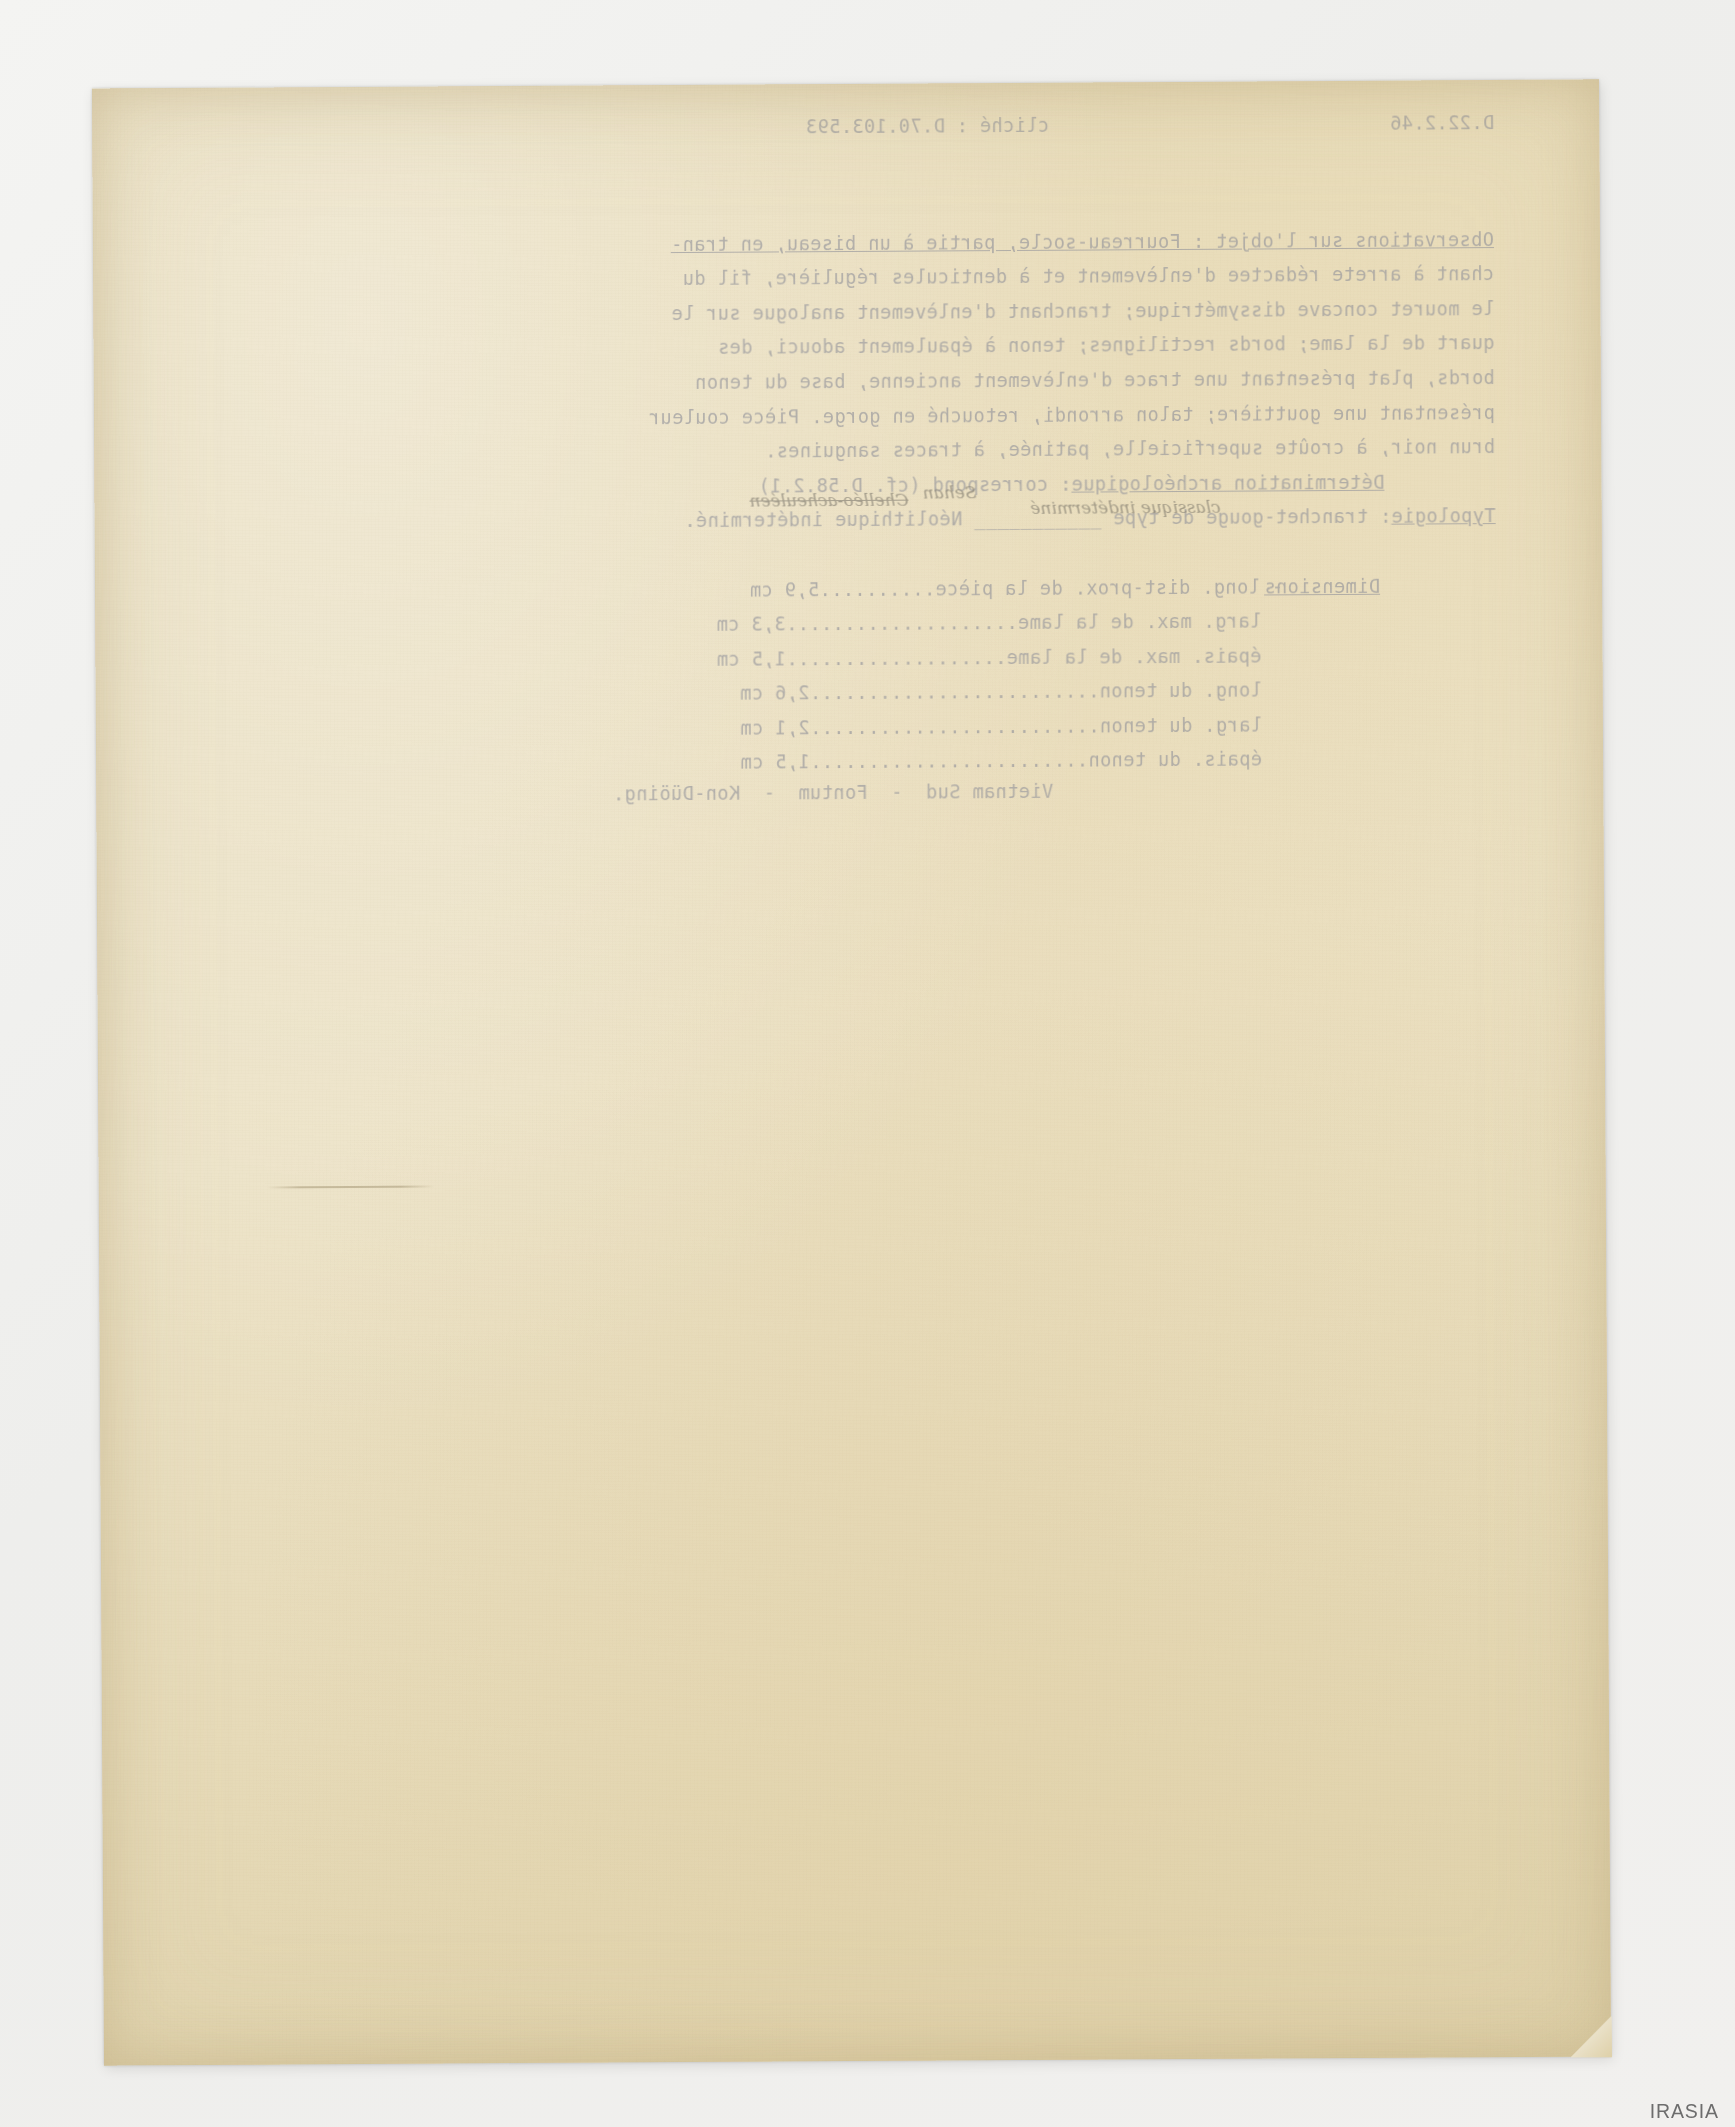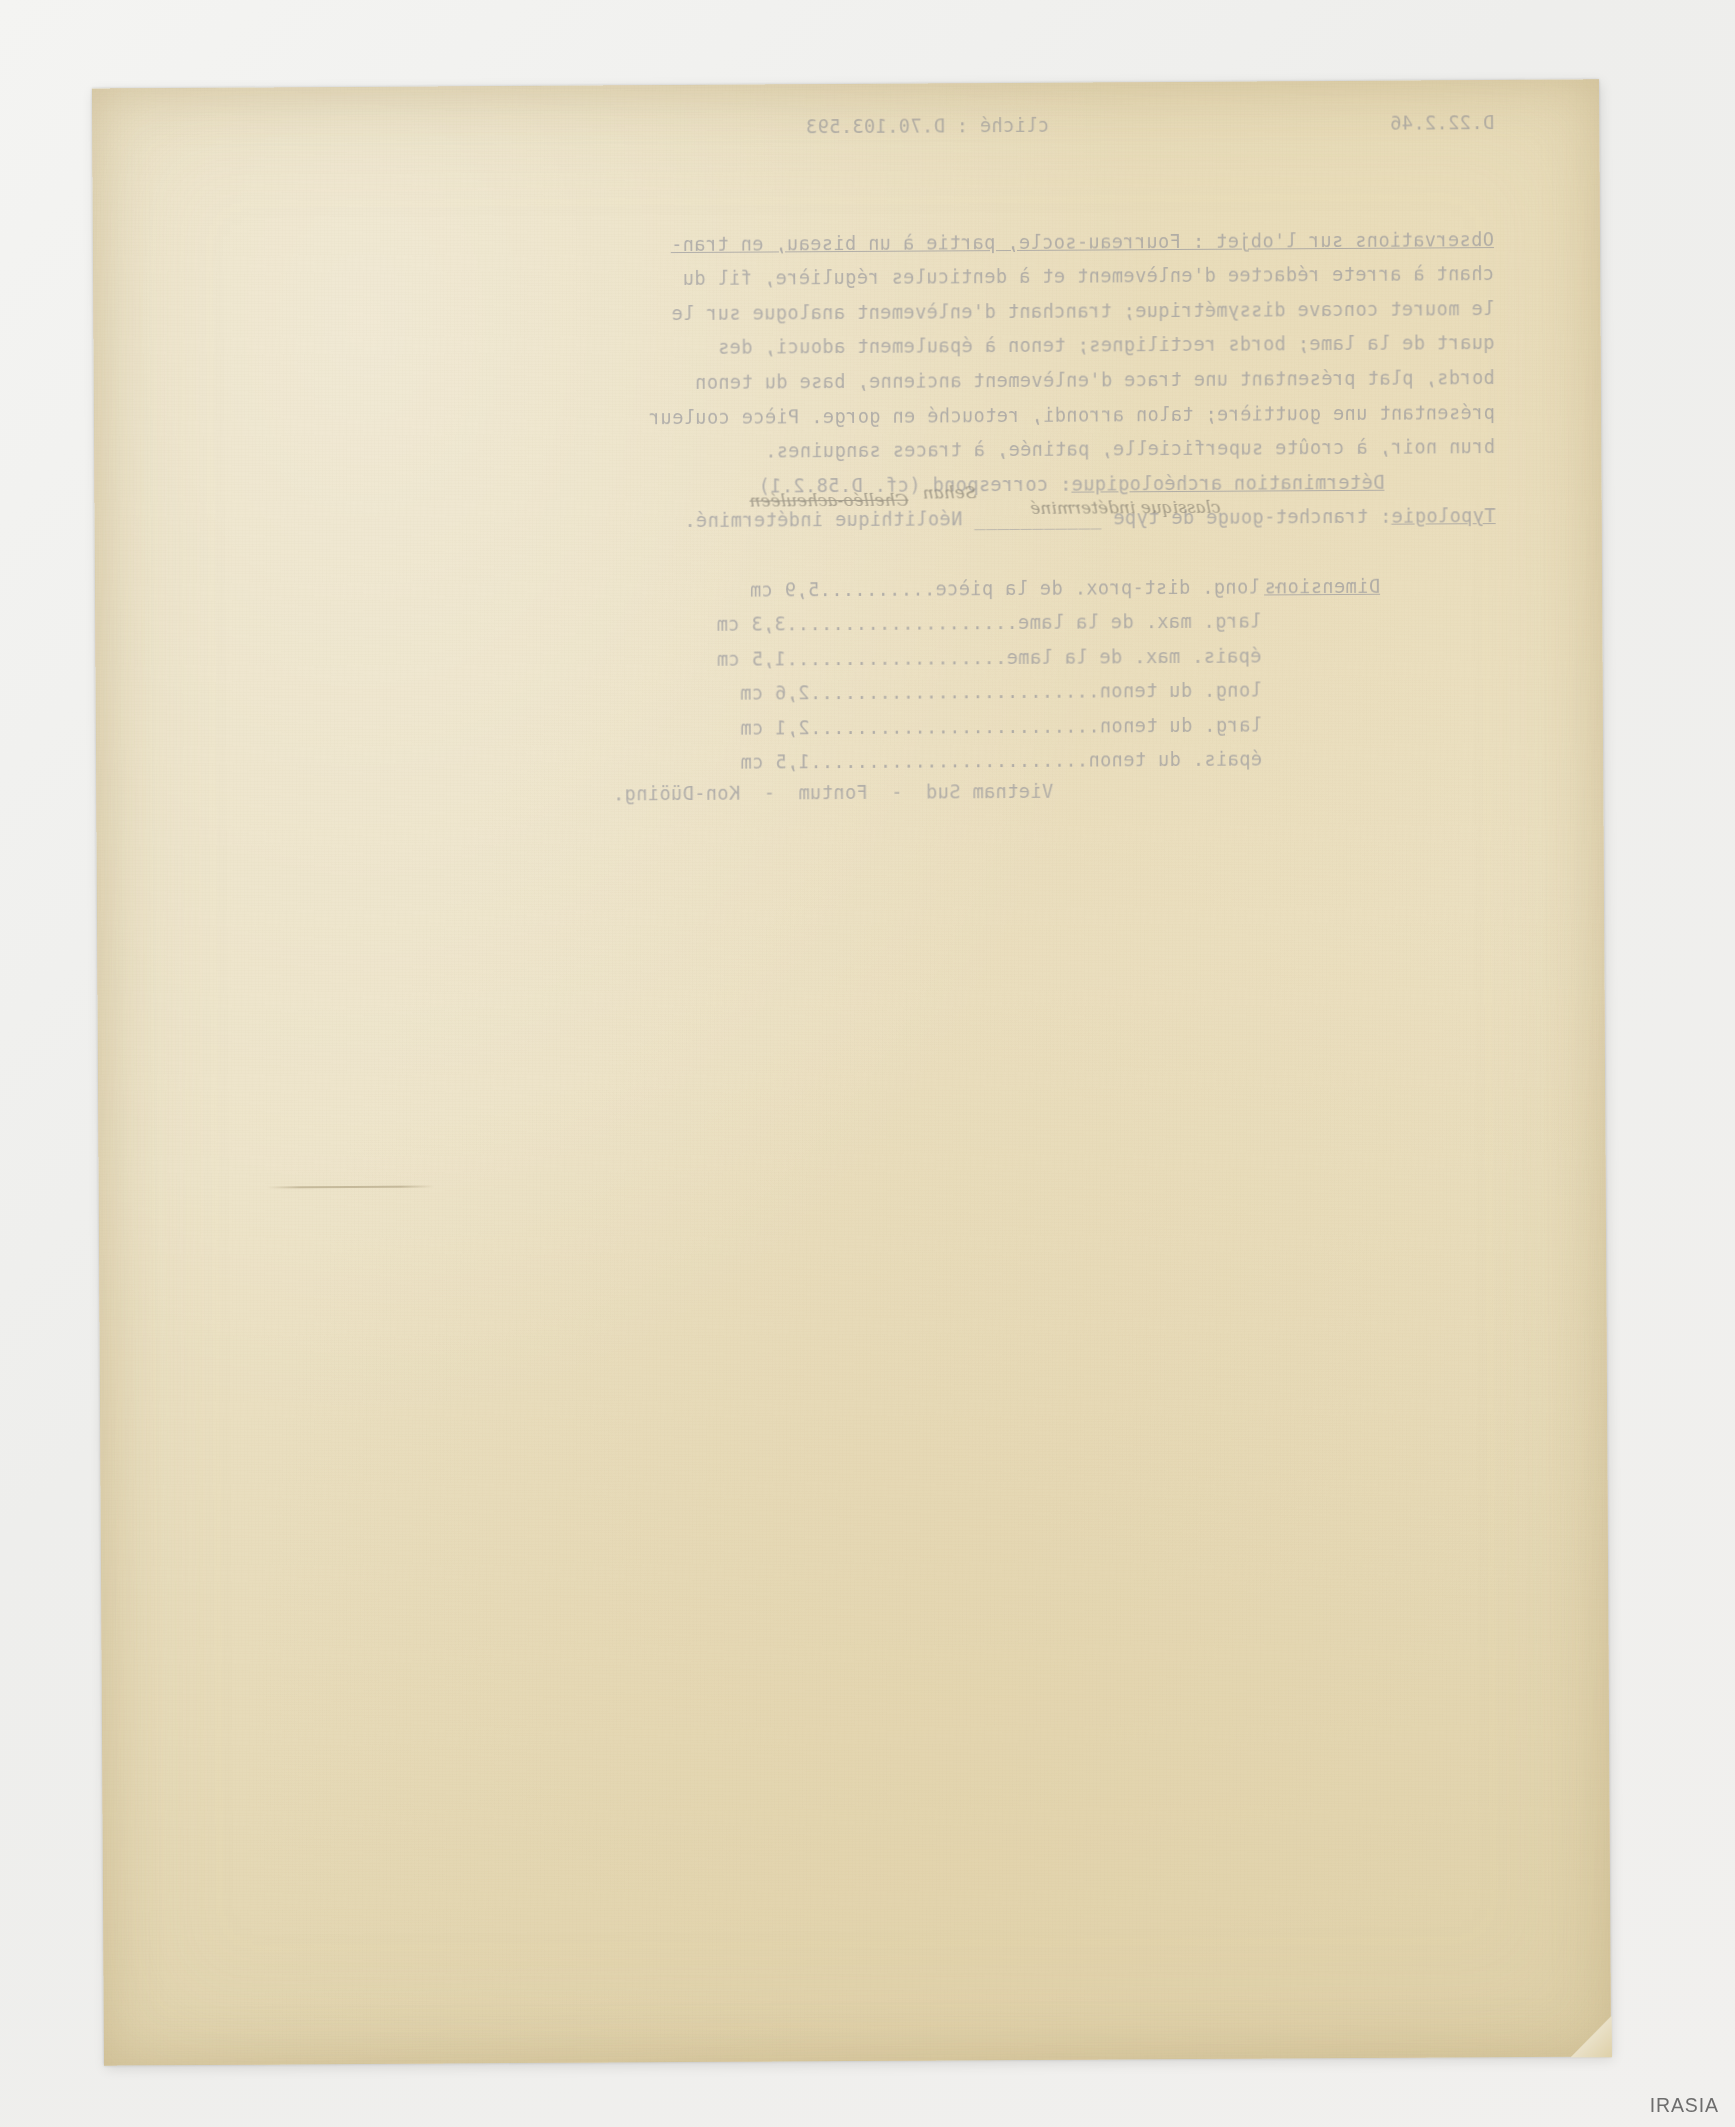--- a/index.html
+++ b/index.html
@@ -120,21 +120,21 @@
     top: 1099px;
     width: 168px;
     height: 1.8px;
     background: linear-gradient(90deg, rgba(150,135,100,0) 0%, rgba(150,135,100,0.45) 20%, rgba(150,135,100,0.45) 80%, rgba(150,135,100,0) 100%);
     pointer-events: none;
   }
 
   #watermark {
     position: absolute;
     right: 16px;
-    bottom: 11px;
+    bottom: 5px;
     font-family: "Liberation Sans", sans-serif;
     font-size: 19.5px;
     letter-spacing: 0.9px;
     color: #6d6d6d;
   }
 </style>
 </head>
 <body>
 
 <div id="scan-background">

